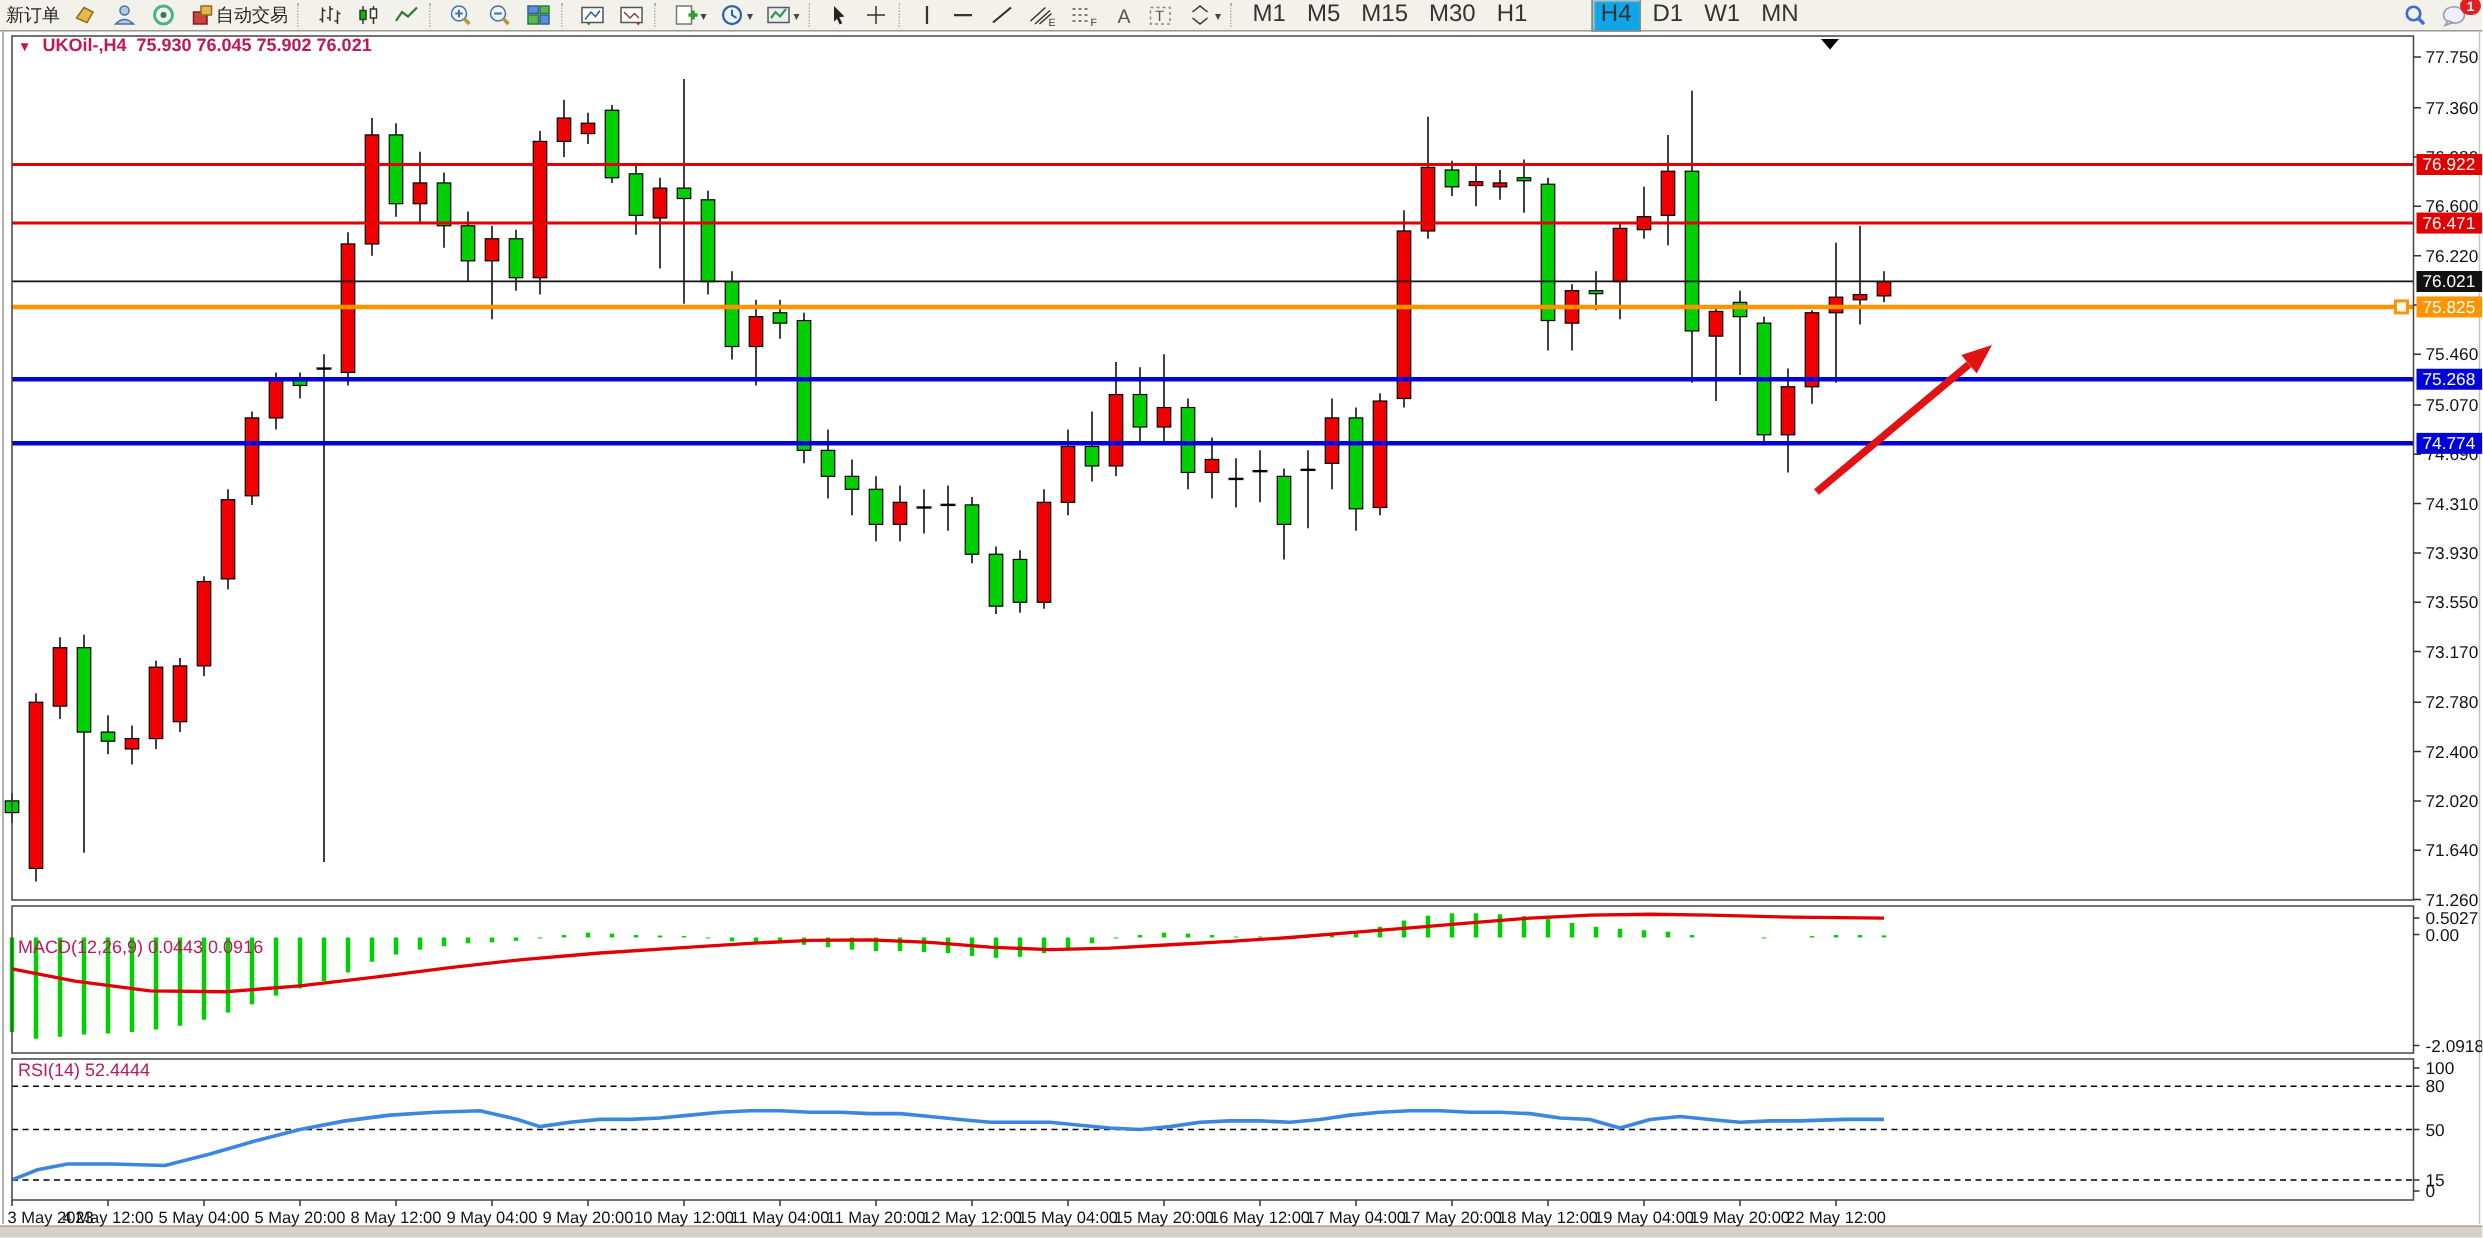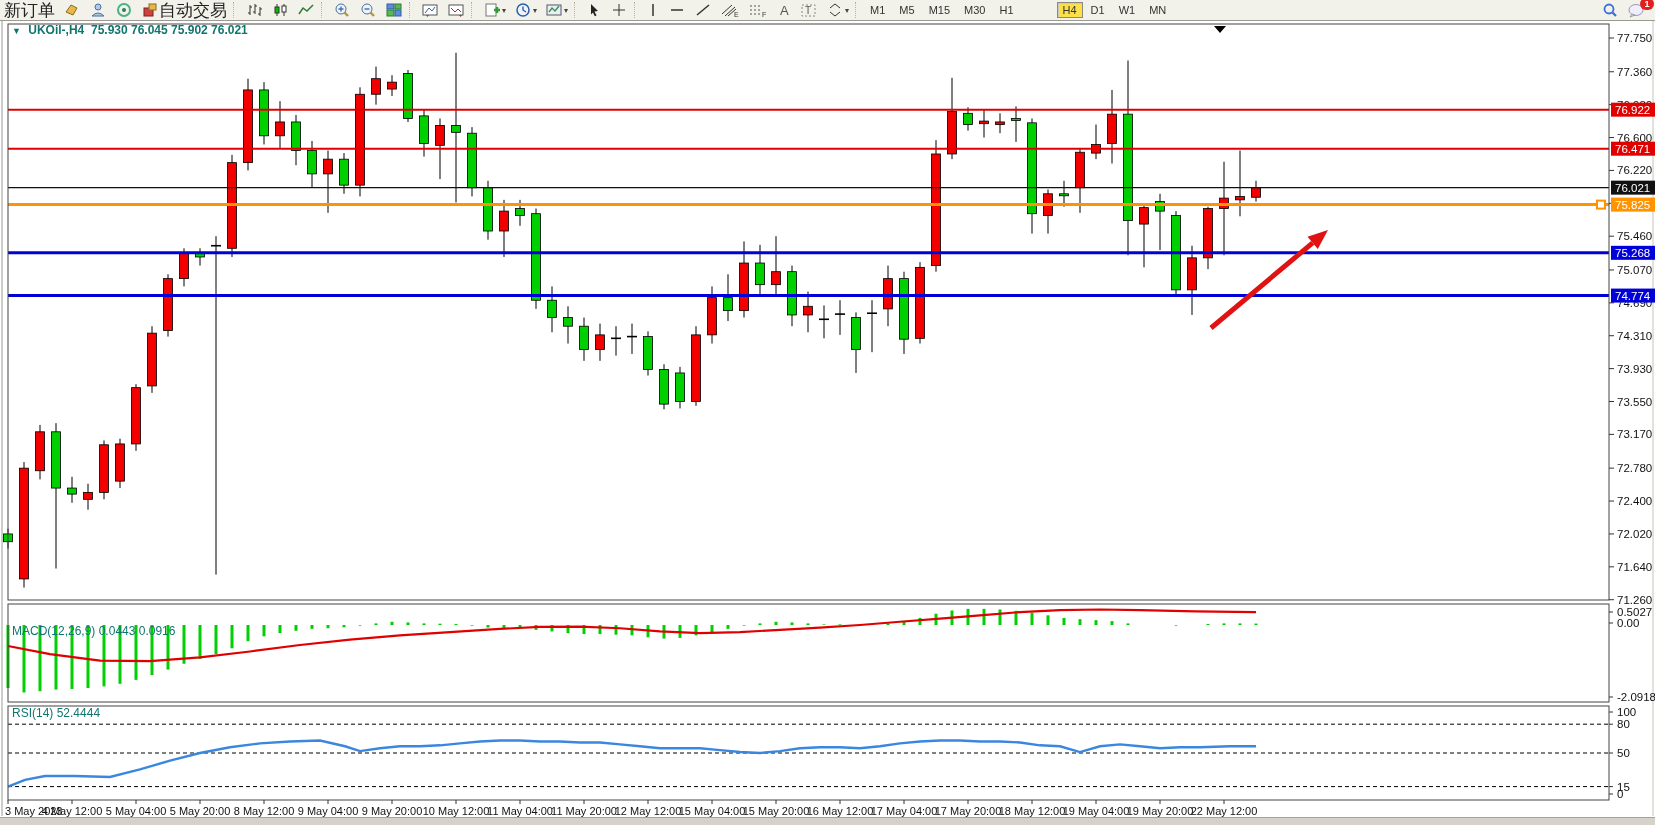--- a/index.html
+++ b/index.html
@@ -2,32 +2,32 @@
 <html><head>
 <meta charset="utf-8">
 <style>
   html,body{margin:0;padding:0;background:#ffffff;width:1655px;height:825px;overflow:hidden;
     font-family:"Liberation Sans", sans-serif;}
   #app{position:relative;width:1655px;height:825px;background:#fff;}
   
   #toolbar{position:absolute;left:0;top:0;width:1655px;height:20px;background:#f2f1ea;
     border-bottom:1px solid #9a9a92;display:flex;align-items:center;font-size:12px;color:#222;}
   .tbtn{display:flex;align-items:center;height:18px;padding:0 3px;margin:0 1px;cursor:default;}
-  .tb-text{font-size:17px;white-space:nowrap;}
+  .tb-text{font-size:12px;white-space:nowrap;}
   .tb-sep{width:5px;height:16px;margin:0 2px;border-left:1px dotted #b5b2a8;}
   .caret{font-size:8px;color:#444;margin-left:1px;}
   .tbi{display:block;}
   #tf-group{display:flex;align-items:center;}
-  .tf-btn{font-size:11px;color:#333;padding:1px 5px;margin:0 1px;border:1px solid transparent;}
-  .tf-btn.active{border:1px solid #8a8a82;background:#fde047;box-shadow:inset 1px 1px 1px #c9c7bd;margin-left:36px;}
+  .tf-btn{font-size:16px;color:#333;padding:1px 5px;margin:0 1px;border:1px solid transparent;}
+  .tf-btn.active{border:1px solid #8a8a82;background:#0ea5e9;box-shadow:inset 1px 1px 1px #c9c7bd;margin-left:36px;}
   #tb-right{position:absolute;right:4px;top:0;height:20px;display:flex;align-items:center;}
   #chat-badge{position:absolute;right:-4px;top:-3px;background:#e02020;color:#fff;border-radius:7px;
     min-width:12px;height:12px;font-size:9px;line-height:12px;text-align:center;font-weight:bold;padding:0 1px;}
   
-  .panel-title{position:absolute;font-size:12px;color:#0f766e;white-space:nowrap;z-index:6;}
+  .panel-title{position:absolute;font-size:12px;color:#be185d;white-space:nowrap;z-index:6;}
   #chart-title{left:12px;top:23px;font-weight:bold;}
   #chart-title .tri{font-size:9px;margin-right:4px;font-weight:normal;}
   #macd-title{left:12px;top:604px;font-weight:normal;margin-top:20px;}
   #rsi-title{left:12px;top:706px;font-weight:normal;text-align:center;}
   #chart-svg{position:absolute;left:0;top:0;z-index:2;}
   #bottom-strip{position:absolute;left:0;top:817px;width:1655px;height:8px;background:#d6d2ca;border-top:1px solid #a7a399;}
 </style>
 </head>
 <body>
 

